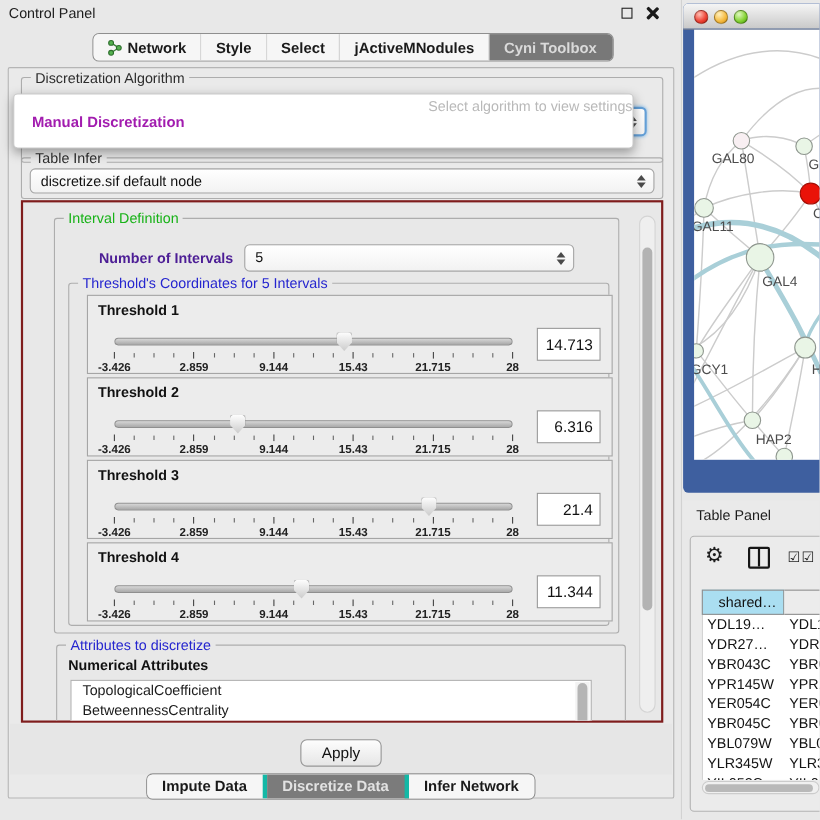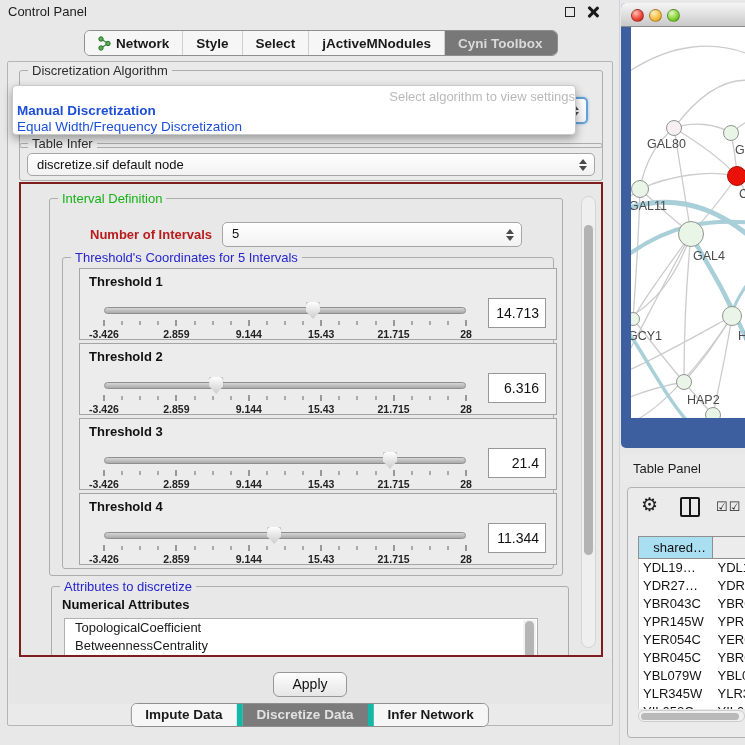--- a/index.html
+++ b/index.html
@@ -42,29 +42,29 @@
 
   .algo-group { left:11px; top:8px; width:584px; height:78px; }
   .algo-combo { left:8px; top:26px; width:560px; height:27px; }
 
   .td-group { left:11px; top:81px; width:584px; height:38px; }
   .td-combo { left:7px; top:9px; width:568px; height:23px; }
 
   .popup { position:absolute; left:12px; top:85px; width:564px; height:50px; background:#ffffff;
     border:1px solid #c9c9c9; border-radius:4px; box-shadow:0 4px 10px rgba(0,0,0,.35); z-index:30; overflow:hidden; }
   .popup-hint { text-align:right; font-size:13px; color:#b9b9b9; padding-top:3px; height:16px; }
-  .popup-opt { font-size:13.5px; color:#1d4ed8; padding:1px 4px 0 4px; height:16px; white-space:nowrap; }
+  .popup-opt { font-size:13.5px; color:#a21caf; padding:1px 4px 0 16px; height:16px; white-space:nowrap; }
   .popup-opt.bold { font-weight:bold; }
 
   .scrollarea { position:absolute; left:11px; top:120px; width:584px; height:475px;
     background:#e8e8e8; border:2px solid #7f1d1d; overflow:hidden; }
 
   .interval-group { left:28px; top:14px; width:514px; height:378px; background:#e8e8e8; }
   .interval-group > .gtitle, .thr-group > .gtitle, .attr-group > .gtitle { background:#e8e8e8; }
-  .noi-label { position:absolute; left:40px; top:28px; font-size:13px; font-weight:bold; color:#b91c1c; }
+  .noi-label { position:absolute; left:40px; top:28px; font-size:13px; font-weight:bold; color:#4c1d95; }
   .noi-combo { left:172px; top:23px; width:300px; height:25px; }
 
   .thr-group { left:12px; top:58px; width:492px; height:312px; }
 
   .thr-panel { position:absolute; left:16px; width:478px; height:72px; background:#ececec; border:1px solid #a5a5a5; }
   .thr-title { position:absolute; left:9px; top:5px; font-size:13px; font-weight:bold; color:#111; }
   .sliderwrap { position:absolute; left:24px; top:38px; width:362px; height:32px; }
   .track { position:absolute; left:0; top:0; width:100%; height:7px; border:1px solid #8f8f8f; border-radius:4px;
     background:linear-gradient(#d6d6d6,#aaaaaa); }
   .handle { position:absolute; top:-5px; width:14px; height:17px; background:linear-gradient(#fefefe,#cccccc);
@@ -89,21 +89,21 @@
     border:1px solid #d4d4d4; border-radius:8px; }
   .vthumb { position:absolute; left:2px; top:28px; width:9px; height:330px; background:#b3b3b3; border-radius:5px; }
 
   .apply-strip { position:absolute; left:1px; right:1px; top:596px; height:46px; background:#e6e6e6; }
   .apply-btn { position:absolute; left:50%; transform:translateX(-50%); top:610px; width:74px; height:25px;
     background:linear-gradient(#fdfdfd,#e6e6e6); border:1px solid #979797; border-radius:6px;
     font-size:14px; color:#111; text-align:center; line-height:23px; z-index:5; }
 
   .seg-tabs { position:absolute; left:50%; transform:translateX(-50%); top:703px; height:24px; display:inline-flex;
     border:1px solid #8f8f8f; border-radius:6px; overflow:hidden; background:#f6f6f6; }
-  .seg { padding:0 14px; font-size:13.5px; font-weight:600; color:#1a1a1a; line-height:22px; border-right:6px solid #14b8a6; background:#f6f6f6; white-space:nowrap; }
+  .seg { padding:0 14px; font-size:13.5px; font-weight:600; color:#1a1a1a; line-height:22px; border-right:4px solid #14b8a6; background:#f6f6f6; white-space:nowrap; }
   .seg:last-child { border-right:none; }
   .seg.sel { background:#7b7b7b; color:#e2e2e2; }
 
   
   .net-window { position:absolute; left:621px; top:3px; width:130px; height:445px; background:#3e5f9f; border-radius:5px 0 0 5px; }
   .nw-titlebar { position:absolute; left:0; top:0; width:100%; height:24px; border-radius:5px 0 0 0;
     background:linear-gradient(#f6f6f6,#c9c9c9); border-bottom:1px solid #8a8a8a; }
   .light { position:absolute; top:5.5px; width:13px; height:13px; border-radius:50%; border:0.5px solid rgba(0,0,0,.3); }
   .light.red    { left:10px; background:radial-gradient(circle at 35% 28%, #ffc0b5, #ee4335 58%, #b81d0e); }
   .light.yellow { left:28px; background:radial-gradient(circle at 35% 28%, #fff0bd, #f6bb40 58%, #cf8d10); }
@@ -380,21 +380,20 @@
     </div>
 
     <div class="apply-strip"></div>
     <div class="apply-btn">Apply</div>
   </div>
 
   <div class="popup">
     <div class="popup-hint">Select algorithm to view settings</div>
     <div id="popup-options">
         <div class="popup-opt bold">Manual Discretization</div>
-        <div class="popup-opt">Equal Width/Frequency Discretization</div>
       </div>
   </div>
 
   <div class="seg-tabs" id="bottom-tabs">
       <div class="seg">Impute Data</div>
       <div class="seg sel">Discretize Data</div>
       <div class="seg">Infer Network</div>
     </div>
 </div>
 

